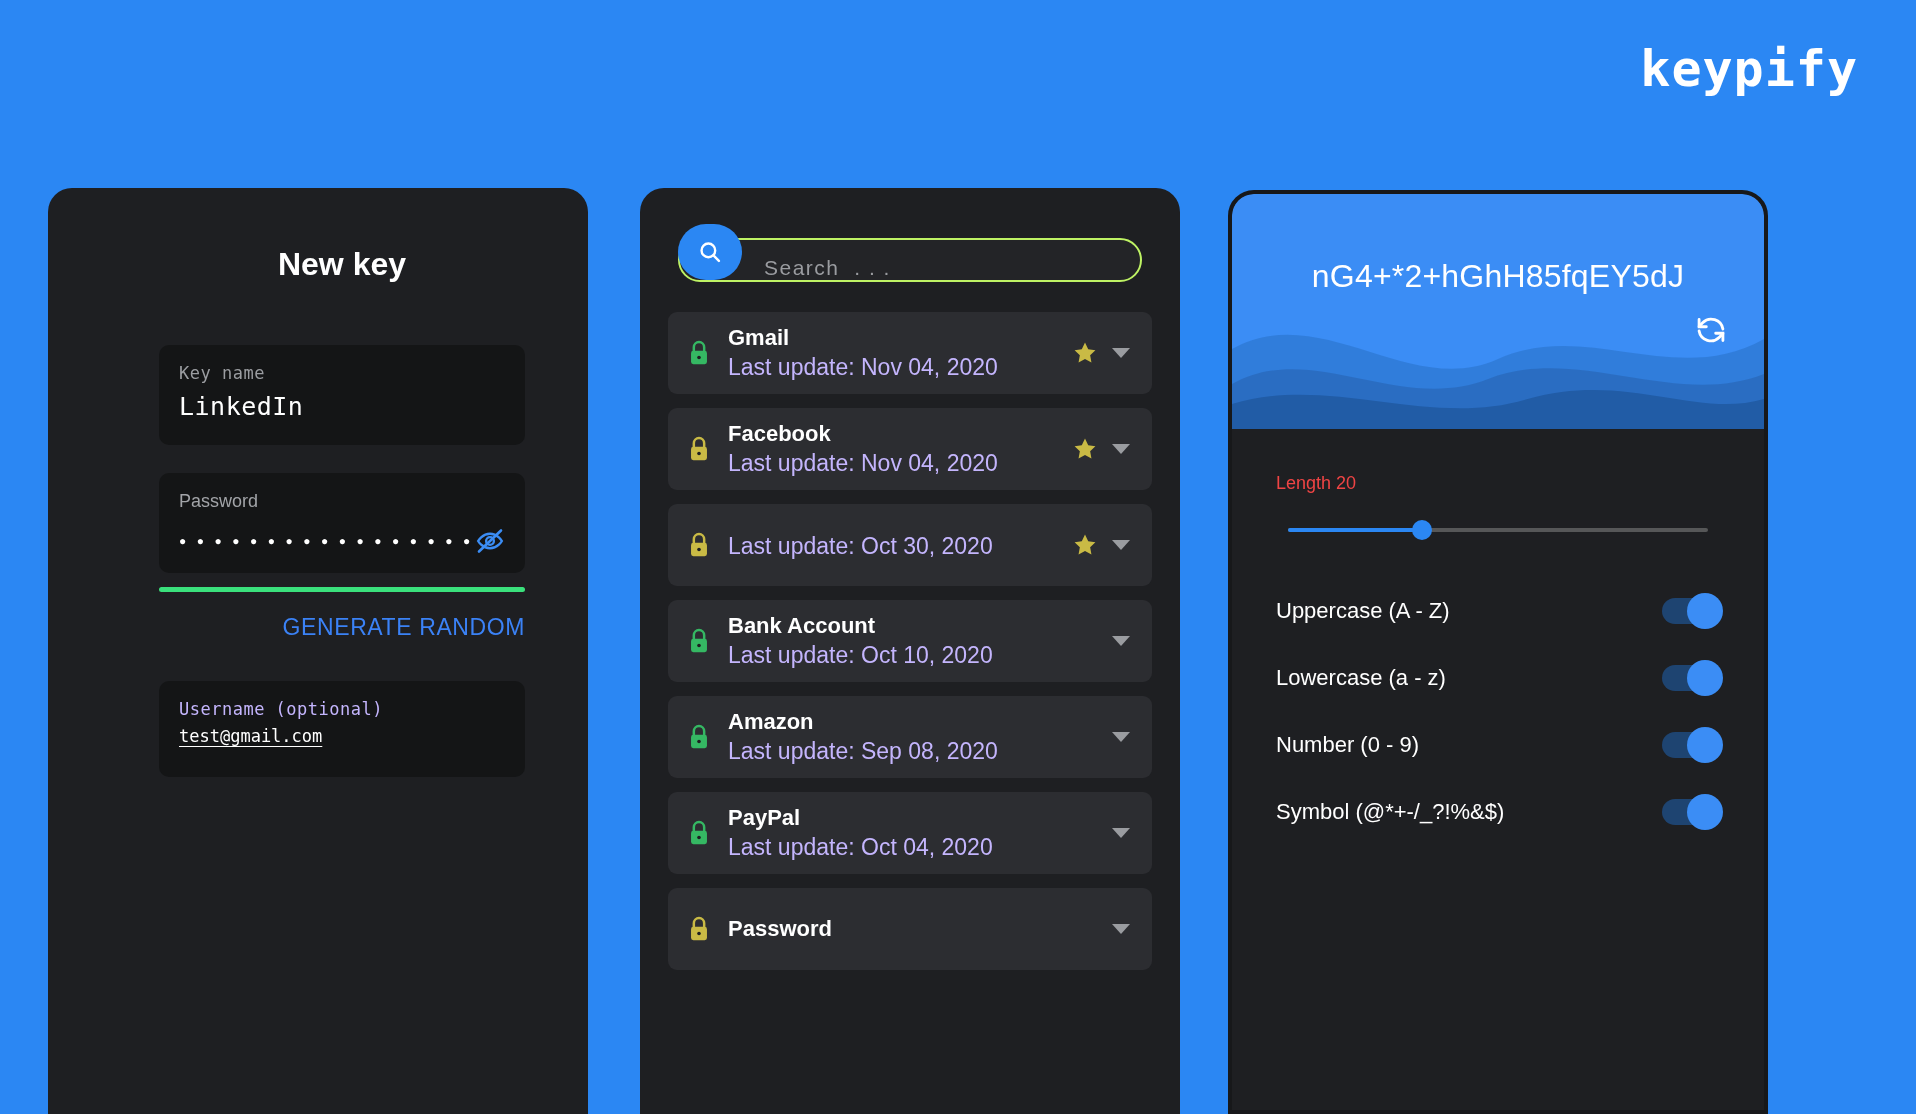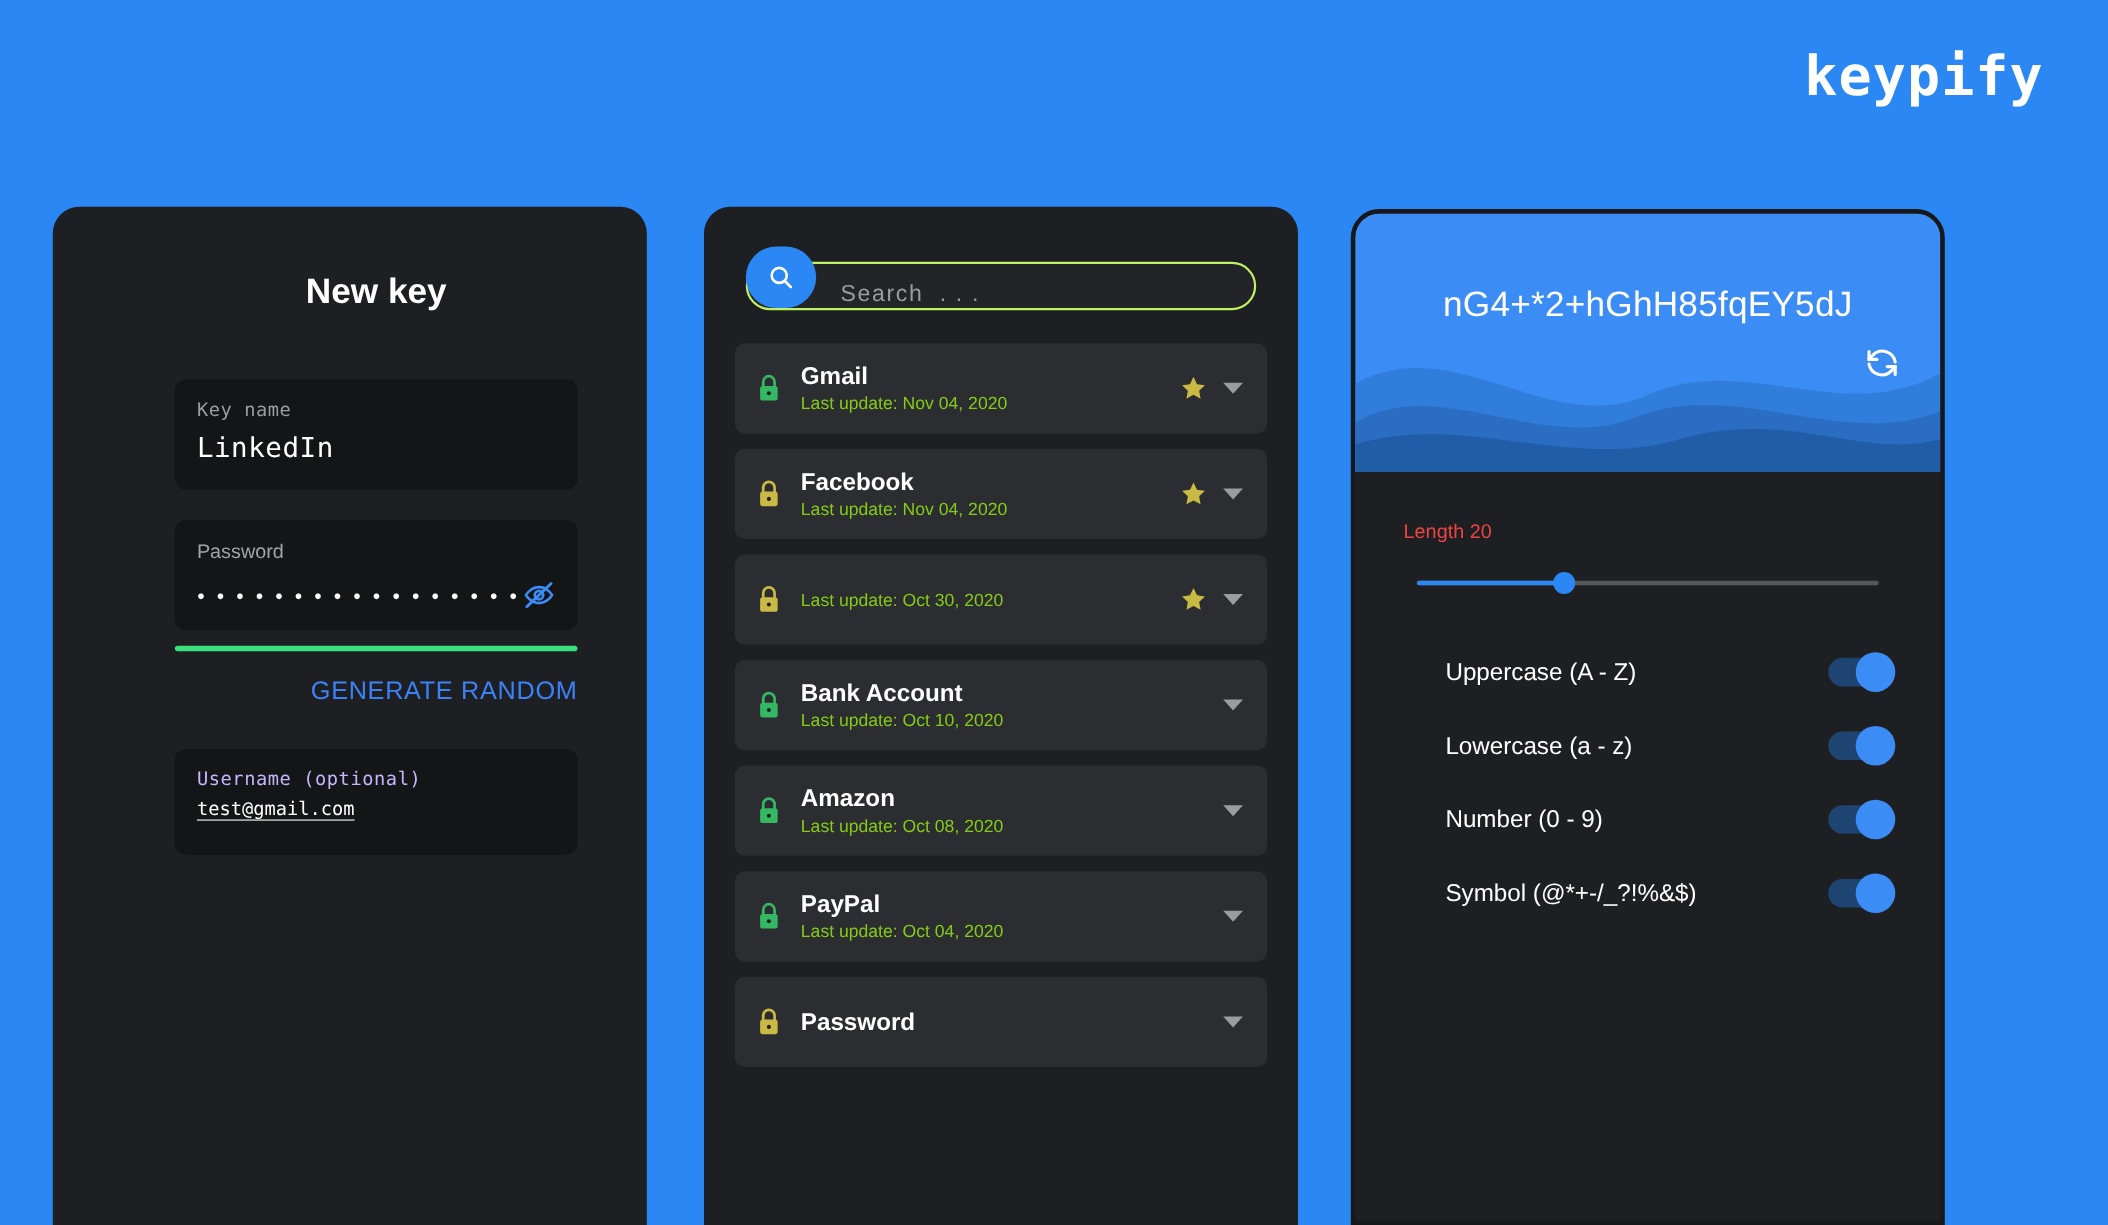--- a/index.html
+++ b/index.html
@@ -105,21 +105,21 @@
   .key-row {
     display: flex; align-items: center;
     background: #2c2d31; border-radius: 9px;
     height: 82px; padding: 0 22px 0 18px;
     margin-bottom: 14px;
     cursor: pointer;
   }
   .lock-icon { width: 26px; height: 28px; flex: 0 0 26px; margin-right: 16px; }
   .row-text { flex: 1; min-width: 0; }
   .row-title { color: #ffffff; font-size: 22px; font-weight: 700; line-height: 1.2; }
-  .row-sub { color: #84cc16; font-size: 16px; margin-top: 3px; }
+  .row-sub { color: #c4b5fd; font-size: 23px; margin-top: 3px; }
   .row-actions { display: flex; align-items: center; gap: 14px; }
   .star-icon { width: 26px; height: 26px; }
   .star-icon.hidden { visibility: hidden; }
   .chev { width: 0; height: 0; border-left: 9px solid transparent;
           border-right: 9px solid transparent; border-top: 10px solid #9a9ca0; }
 
   
   #card-gen {
     left: 1228px; top: 190px; width: 540px; height: 924px;
     background: #1e1f22;
@@ -153,21 +153,21 @@
     background: #2b87f3; border-radius: 2px;
   }
   .slider-thumb {
     position: absolute; top: 0; width: 20px; height: 20px;
     background: #2b87f3; border-radius: 50%;
     transform: translateX(-50%); cursor: pointer;
   }
   .opt-list { margin: 48px 44px 0 44px; }
   .opt-row {
     display: flex; align-items: center; justify-content: space-between;
-    height: 45px; margin-bottom: 22px; margin-left: 38px;
+    height: 45px; margin-bottom: 22px;
   }
   .opt-label { color: #ffffff; font-size: 22px; }
   .toggle {
     width: 58px; height: 26px; border-radius: 13px;
     background: #1e4471; position: relative; cursor: pointer;
     flex: 0 0 58px;
   }
   .toggle .knob {
     position: absolute; top: -5px; right: -3px;
     width: 36px; height: 36px; border-radius: 50%;
@@ -293,21 +293,21 @@
           </div>
         </div>
         <div class="key-row">
           <span class="lock-icon"><svg viewBox="0 0 24 26" width="26" height="28" fill="none">
               <path d="M7.2 11V7.6a4.8 4.8 0 0 1 9.6 0V11" stroke="#35b863" stroke-width="2.3" stroke-linecap="round"></path>
               <rect x="4.6" y="11" width="14.8" height="12.4" rx="2.2" fill="#35b863"></rect>
               <circle cx="12" cy="17.2" r="1.7" fill="#1e1f22"></circle>
             </svg></span>
           <div class="row-text">
             <div class="row-title">Amazon</div>
-            <div class="row-sub">Last update: Oct 08, 2020</div>
+            <div class="row-sub">Last update: Sep 08, 2020</div>
           </div>
           <div class="row-actions">
             <span class="star-icon hidden"><svg viewBox="0 0 24 24" width="26" height="26">
                 <path d="M12 2.4l2.95 6.1 6.65.9-4.85 4.65 1.2 6.65L12 17.5l-5.95 3.2 1.2-6.65L2.4 9.4l6.65-.9z" fill="#c9ba45"></path>
               </svg></span>
             <span class="chev"></span>
           </div>
         </div>
         <div class="key-row">
           <span class="lock-icon"><svg viewBox="0 0 24 26" width="26" height="28" fill="none">

